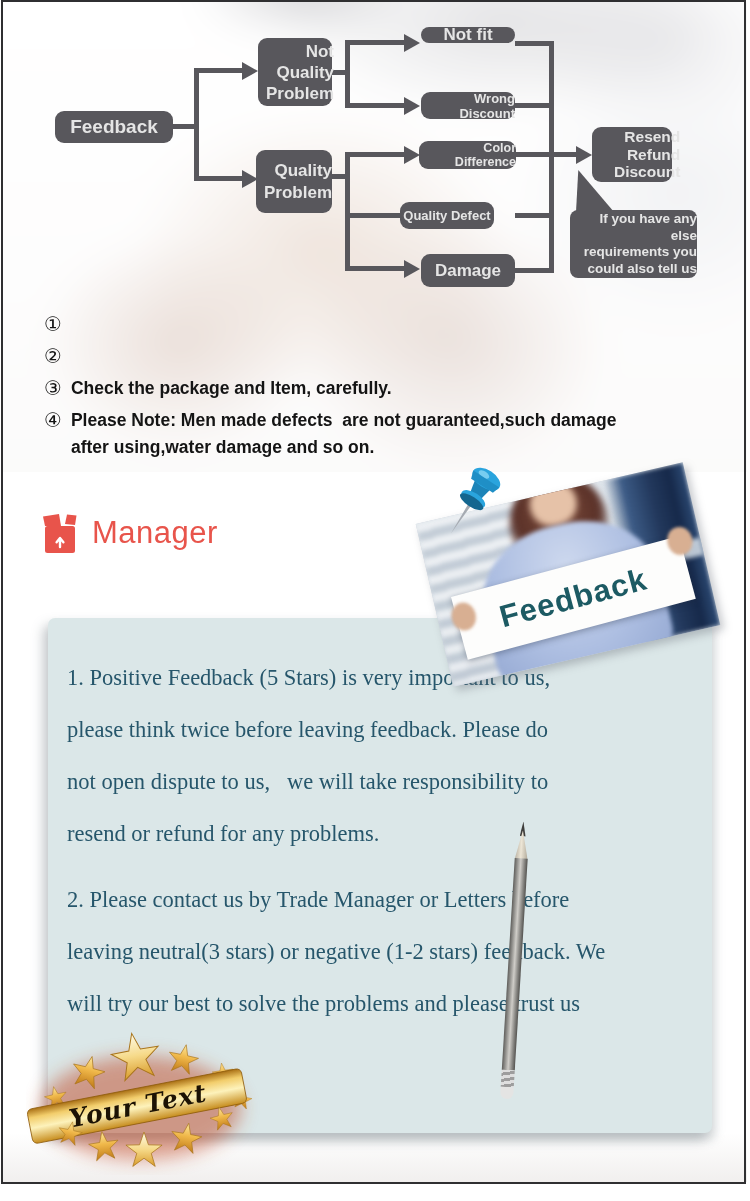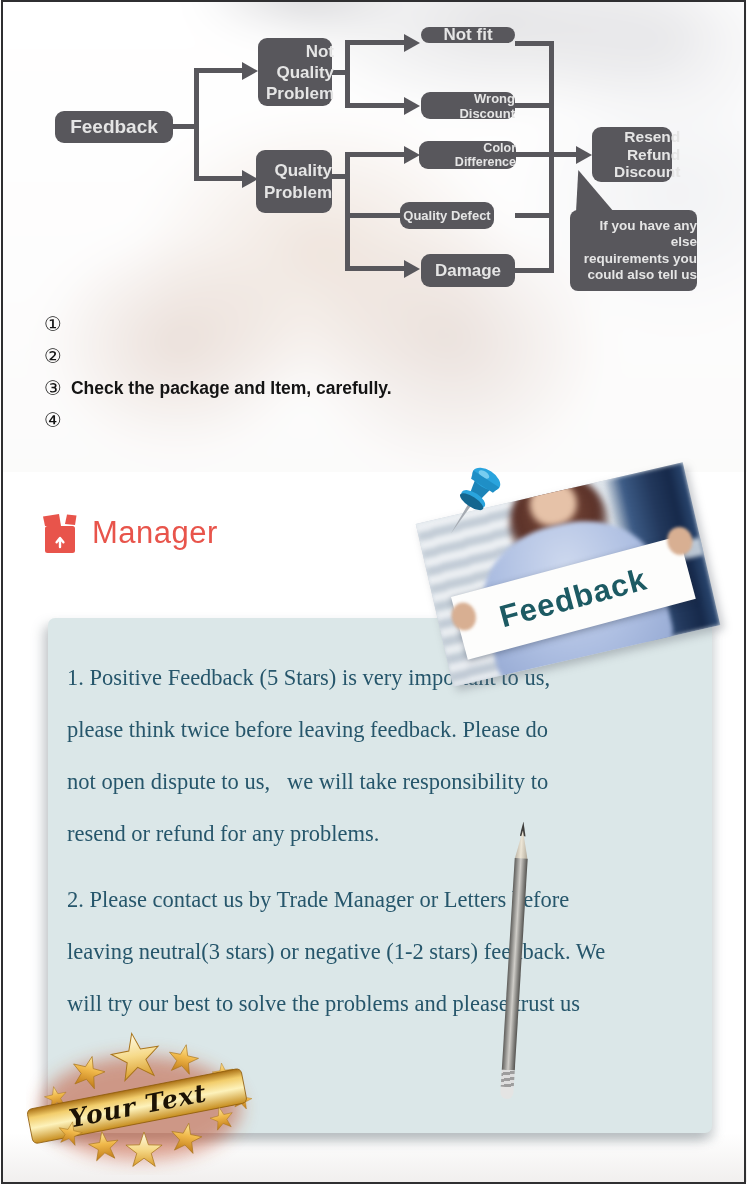--- a/index.html
+++ b/index.html
@@ -151,37 +151,39 @@
 <div class="fc-box fc-left" style="left:256px;top:150px;width:76px;height:63px;font-size:17px;line-height:22px;padding-left:8px;">Quality
 Problem</div>
 <div class="fc-box" style="left:421px;top:27px;width:94px;height:16px;font-size:17px;">Not fit</div>
 <div class="fc-box" style="left:421px;top:92px;width:94px;height:27px;font-size:13px;">Wrong Discount</div>
 <div class="fc-box" style="left:419px;top:141px;width:97px;height:28px;font-size:12.5px;">Color Difference</div>
 <div class="fc-box" style="left:400px;top:202px;width:94px;height:27px;font-size:13px;">Quality Defect</div>
 <div class="fc-box" style="left:421px;top:254px;width:94px;height:33px;font-size:17px;">Damage</div>
 <div class="fc-box fc-left" style="left:592px;top:127px;width:80px;height:55px;font-size:15.5px;line-height:17.5px;padding-left:22px;">Resend
 Refund
 Discount</div>
-<div class="fc-box fc-left" style="left:570px;top:210px;width:127px;height:81px;font-size:13.5px;line-height:16.5px;padding-left:8px;border-radius:8px;font-weight:600;">If you have any else
+<div class="fc-box fc-left" style="left:570px;top:210px;width:127px;height:68px;font-size:13.5px;line-height:16.5px;padding-left:8px;border-radius:8px;font-weight:600;">If you have any else
 requirements you
 could also tell us</div>
 
 <div class="instr">
   <div class="instr-row">
     <span class="instr-marker">①</span>
   </div>
   <div class="instr-row">
     <span class="instr-marker">②</span>
   </div>
   <div class="instr-row">
     <span class="instr-marker">③</span>
     <span class="instr-text">Check the package and Item, carefully.</span>
   </div>
   <div class="instr-row">
     <span class="instr-marker">④</span>
+    <span class="instr-text">Please Note: Men made defects  are not guaranteed,such damage
+after using,water damage and so on.</span>
   </div>
 </div>
 
 <div class="fb-head">
   <svg class="fb-head-icon" viewBox="0 0 38 46">
     <rect x="3" y="16" width="30" height="27" rx="2.5" fill="#e8544b"></rect>
     <path d="M3 16 L19 16 L17 4 L1 6.5 Z" fill="#e8544b"></path>
     <path d="M23 14 L33 15 L34.5 5.5 L25 4.5 Z" fill="#e8544b"></path>
     <path d="M18 37 V29 M14.6 32.2 L18 28 L21.4 32.2" stroke="#ffffff" stroke-width="2.4" fill="none" stroke-linecap="round" stroke-linejoin="round"></path>
   </svg>

